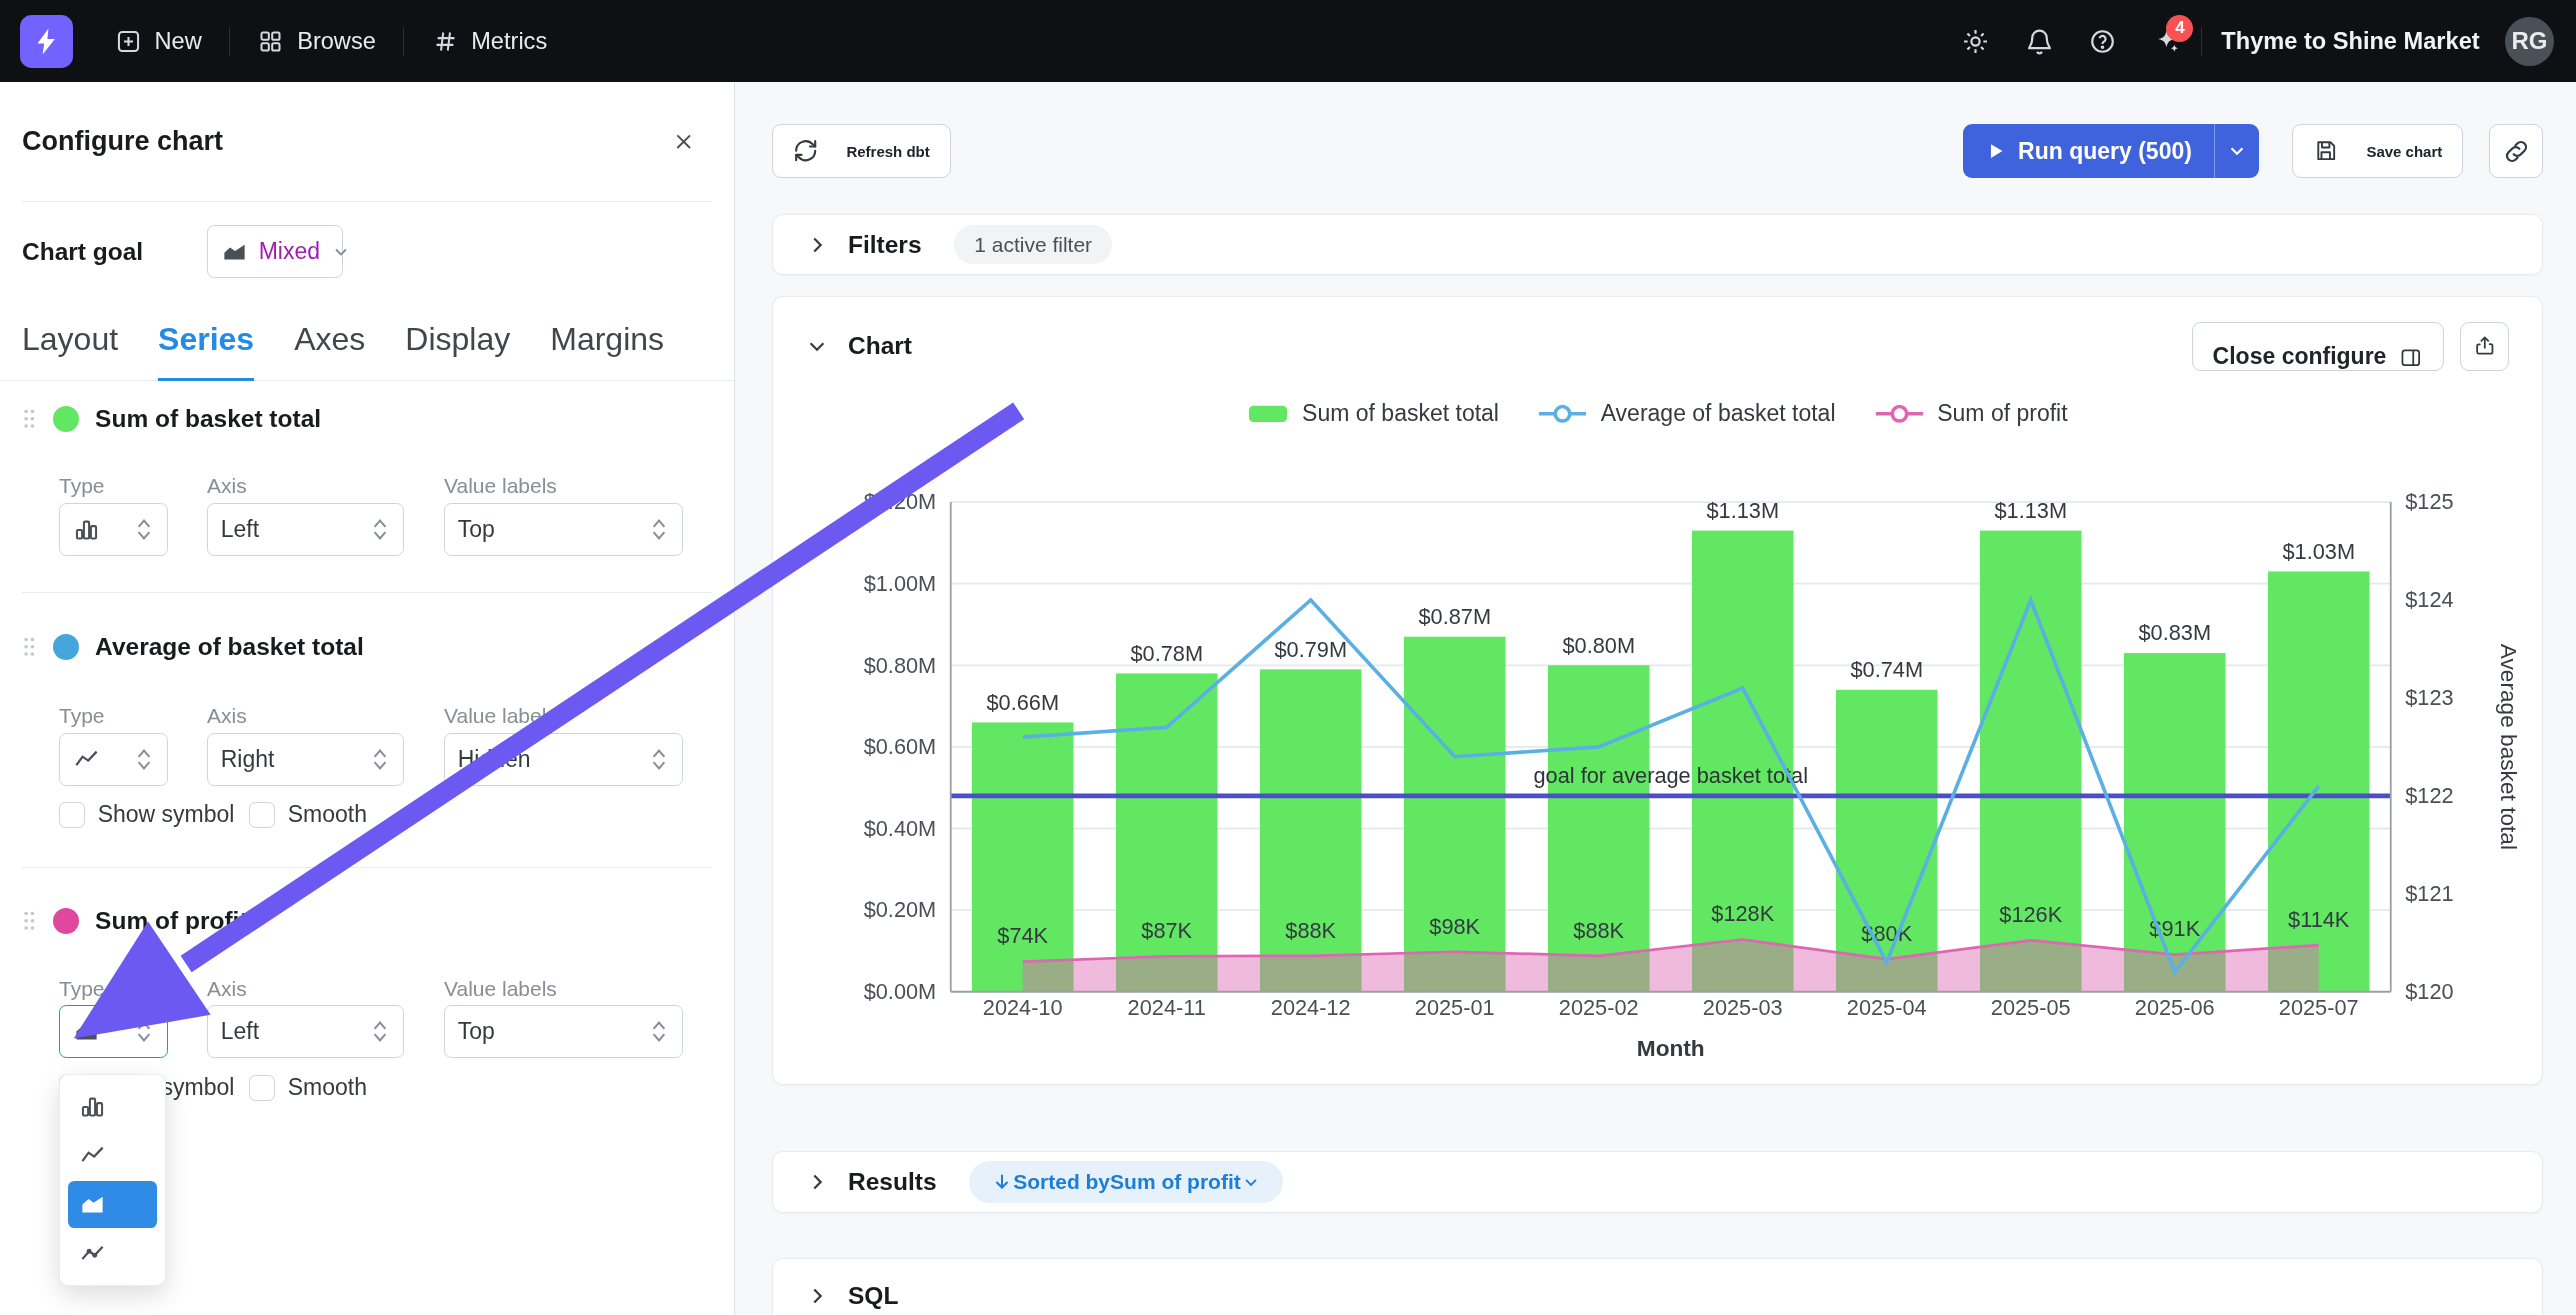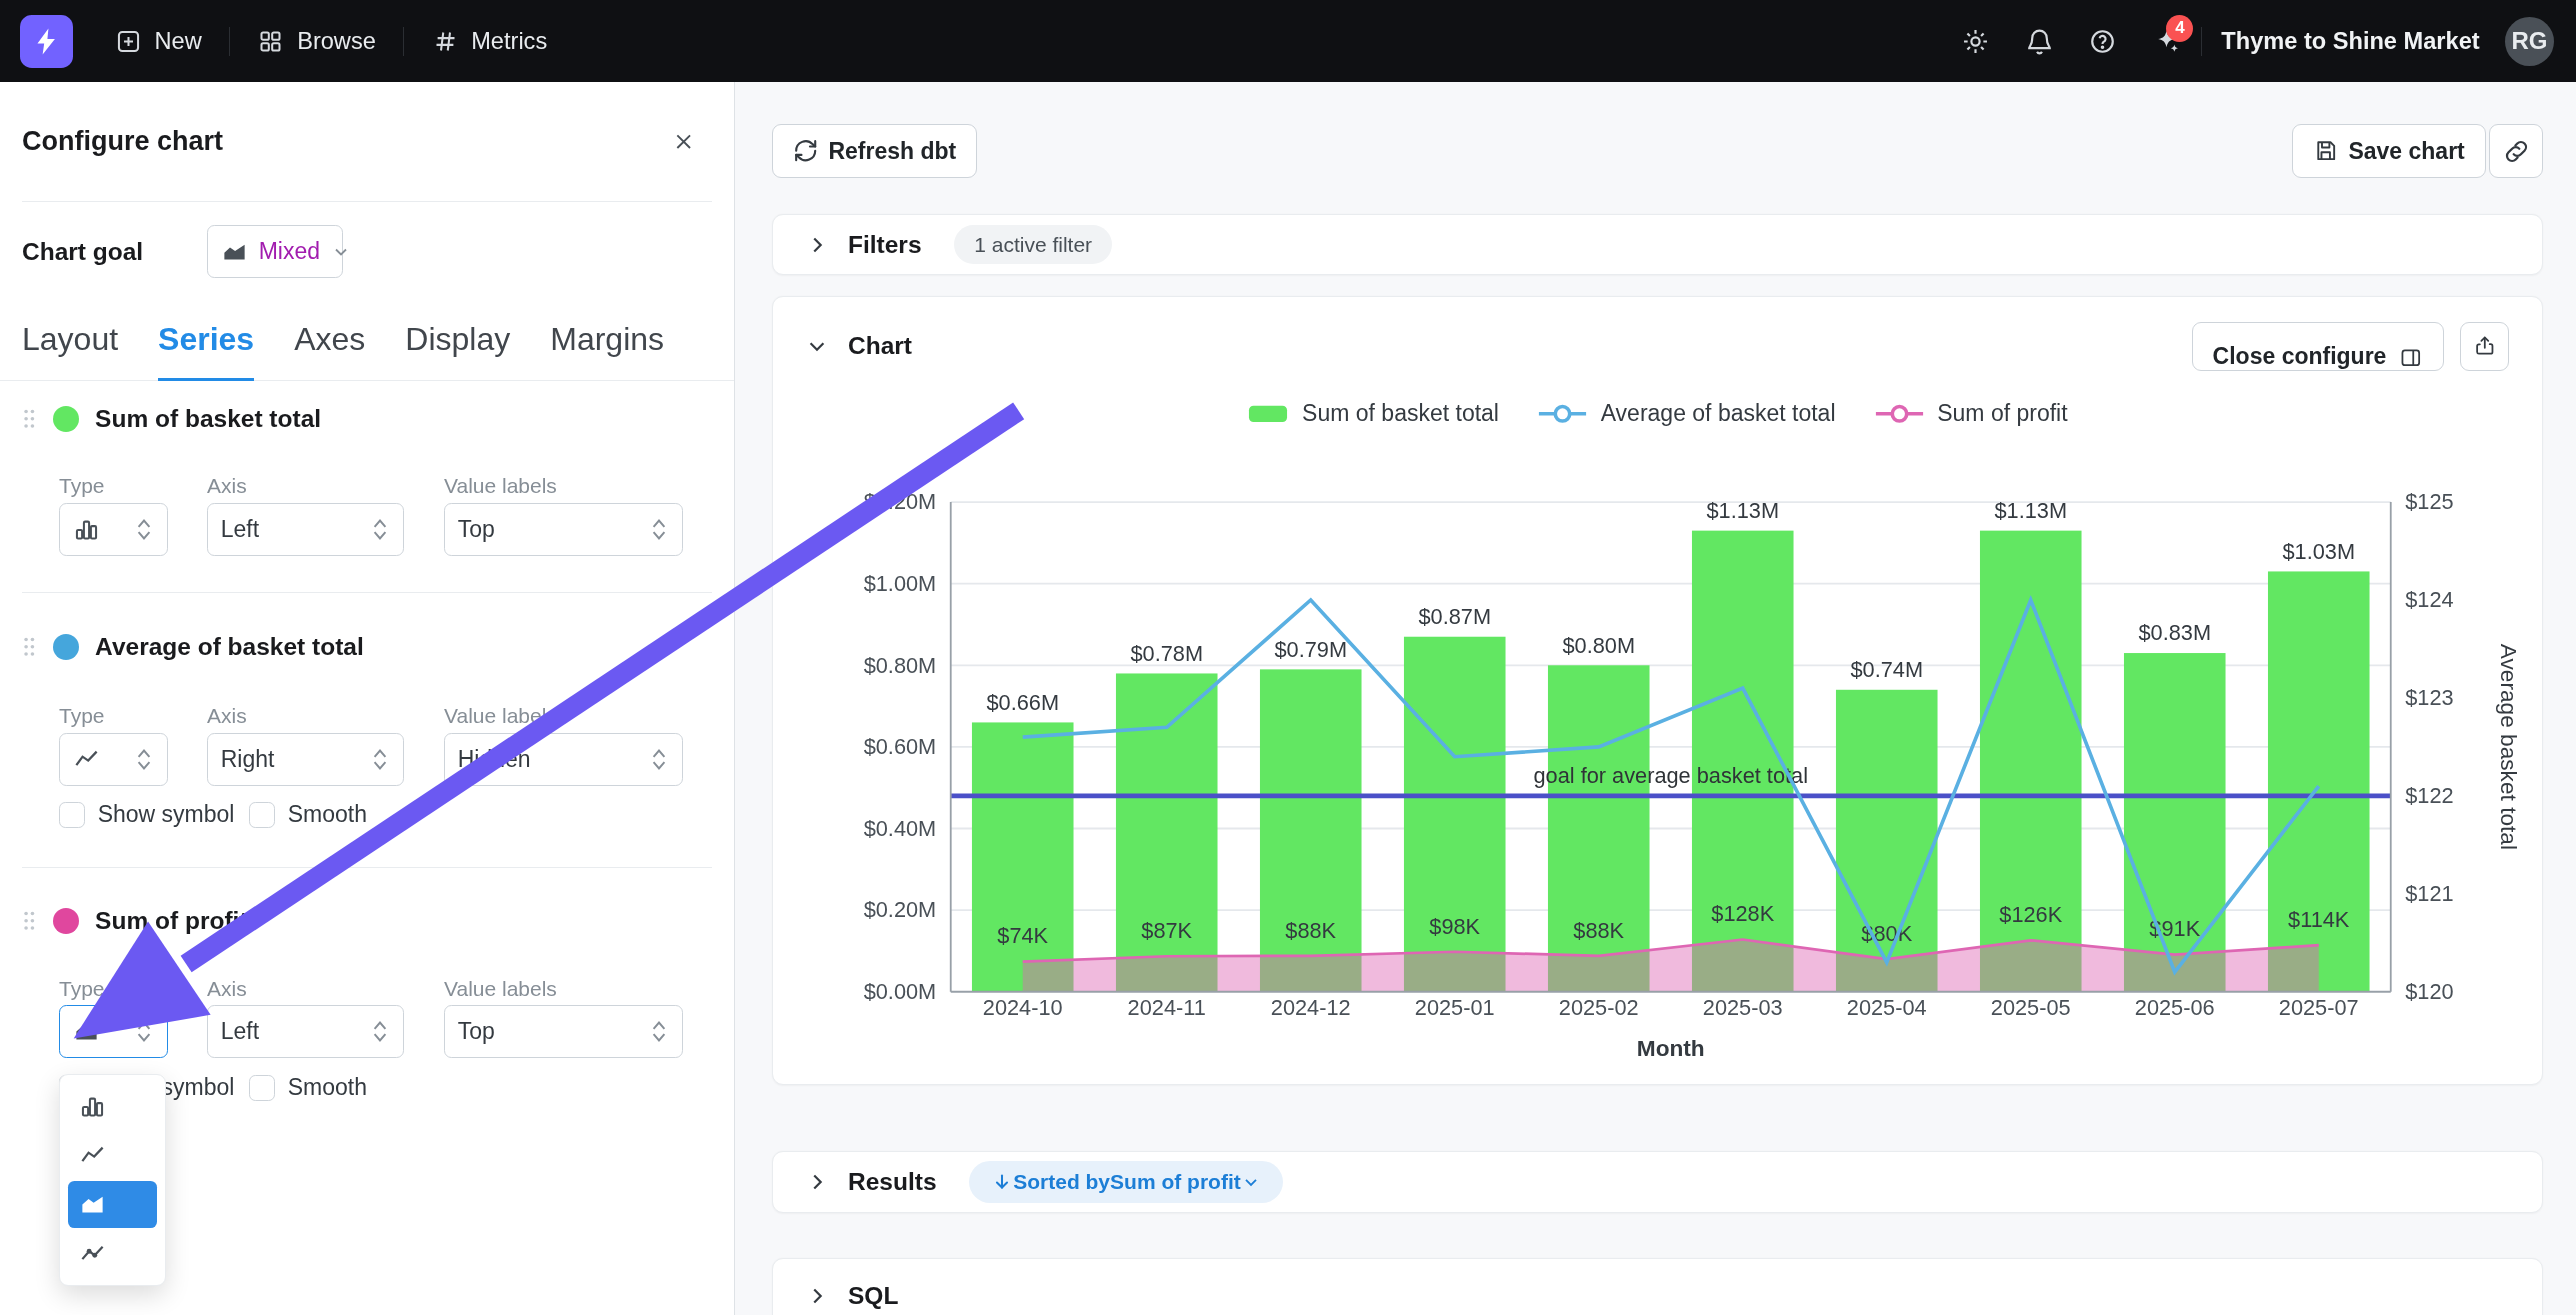--- a/index.html
+++ b/index.html
@@ -43,21 +43,21 @@
   .ticon { color:#495057; }
   .chk { display:flex; align-items:center; gap:12.7px; font-size:23px; color:#343a40; cursor:pointer; }
   .cbox { width:26px; height:26px; border:1.4px solid #ced4da; border-radius:6.3px; background:#fff; }
   .type-menu { left:59px; top:992px; width:107px; background:#fff; border:0.9px solid #e9ecef; border-radius:9px; box-shadow:0 9px 25.4px rgba(0,0,0,.14); padding:8.2px; display:flex; flex-direction:column; gap:1.8px; z-index:70; }
   .type-item { height:47px; border-radius:6.3px; display:flex; align-items:center; padding-left:11px; color:#495057; cursor:pointer; }
   .type-item.on { background:#2f8be6; color:#fff; }
 
   
   .main { position:absolute; left:735px; top:82px; width:1841px; height:1234px; background:#f7f8fa; }
   .main .abs { position:absolute; }
-  .btn-light { display:inline-flex; align-items:center; gap:10px; height:54px; padding:0 20px; background:#fff; border:0.9px solid #ced4da; border-radius:9px; font-size:23px; font-weight:600; color:#212529; cursor:pointer; }
+  .btn-light { display:inline-flex; align-items:center; gap:28px; height:54px; padding:0 20px; background:#fff; border:0.9px solid #ced4da; border-radius:9px; font-size:15px; font-weight:600; color:#212529; cursor:pointer; }
   .btn-sq { width:54px; height:54px; display:flex; align-items:center; justify-content:center; background:#fff; border:0.9px solid #ced4da; border-radius:9px; cursor:pointer; }
   .run-btn { width:296px; height:54px; background:#3e63dd; border-radius:9px; display:flex; color:#fff; overflow:hidden; }
   .run-main { flex:1; display:flex; align-items:center; justify-content:center; gap:11px; font-size:23px; font-weight:600; cursor:pointer; }
   .run-caret { width:45px; display:flex; align-items:center; justify-content:center; border-left:0.9px solid rgba(255,255,255,.35); cursor:pointer; }
   .card { position:absolute; width:1771px; background:#fff; border:0.9px solid #e9ecef; border-radius:11px; box-shadow:0 0.9px 1.8px rgba(0,0,0,.04); }
   .sec-row { display:flex; align-items:center; height:100%; padding:0 33px; gap:20px; }
   .sec-title { font-size:24.5px; font-weight:700; color:#1a1b1e; }
   .pill-gray { background:#f1f3f5; color:#495057; border-radius:906px; padding:7.3px 20px; font-size:21px; margin-left:12.7px; }
   .chart-head { position:absolute; top:0; left:0; right:0; height:98px; display:flex; align-items:center; padding:0 33px; gap:20px; }
   .chart-head .right { margin-left:auto; display:flex; align-items:center; gap:16.3px; }
@@ -340,20 +340,33 @@
   <div class="abs btn-light" style="left:37px;top:42px">
     <svg width="25.4" height="25.4" viewBox="0 0 24 24" fill="none" stroke="#343a40" stroke-width="2" stroke-linecap="round" stroke-linejoin="round">
         <path d="M3 12a9 9 0 0 1 15.5-6.2L21 8"></path>
         <path d="M21 3v5h-5"></path>
         <path d="M21 12a9 9 0 0 1-15.5 6.2L3 16"></path>
         <path d="M3 21v-5h5"></path>
       </svg>
     <span>Refresh dbt</span>
   </div>
 
+  <div class="abs run-btn" style="left:1228px;top:42px">
+    <div class="run-main">
+      <svg width="22" height="22" viewBox="0 0 24 24">
+          <path d="M6.5 4.5v15l12.5-7.5z" fill="#fff"></path>
+        </svg>
+      <span>Run query (500)</span>
+    </div>
+    <div class="run-caret">
+      <svg width="22" height="22" viewBox="0 0 24 24" fill="none" stroke="#fff" stroke-width="2.4">
+          <path d="m6 9 6 6 6-6"></path>
+        </svg>
+    </div>
+  </div>
 
   <div class="abs btn-light" style="left:1557px;top:42px">
     <svg width="25.4" height="25.4" viewBox="0 0 24 24" fill="none" stroke="#343a40" stroke-width="1.8" stroke-linejoin="round">
         <path d="M5 4h11.5L20 7.5V20H5z"></path>
         <path d="M8.5 4v5h7V4"></path>
         <path d="M8 20v-6.5h8V20"></path>
       </svg>
     <span>Save chart</span>
   </div>
 

